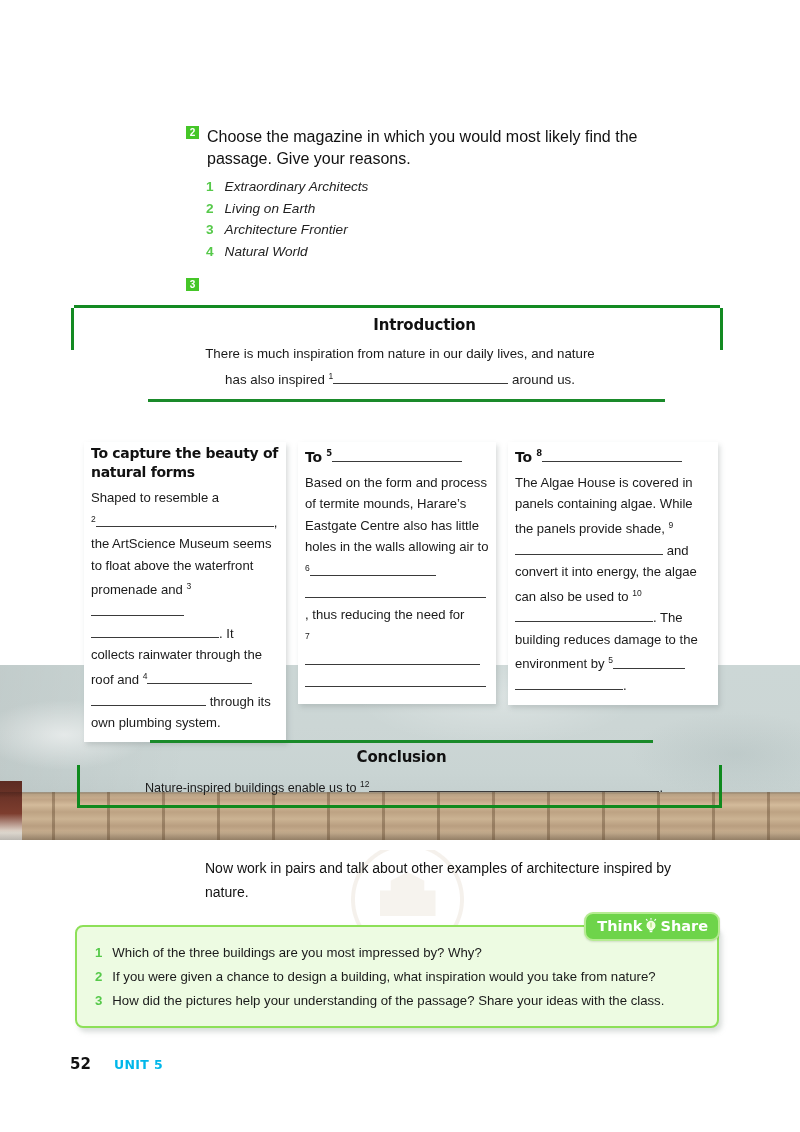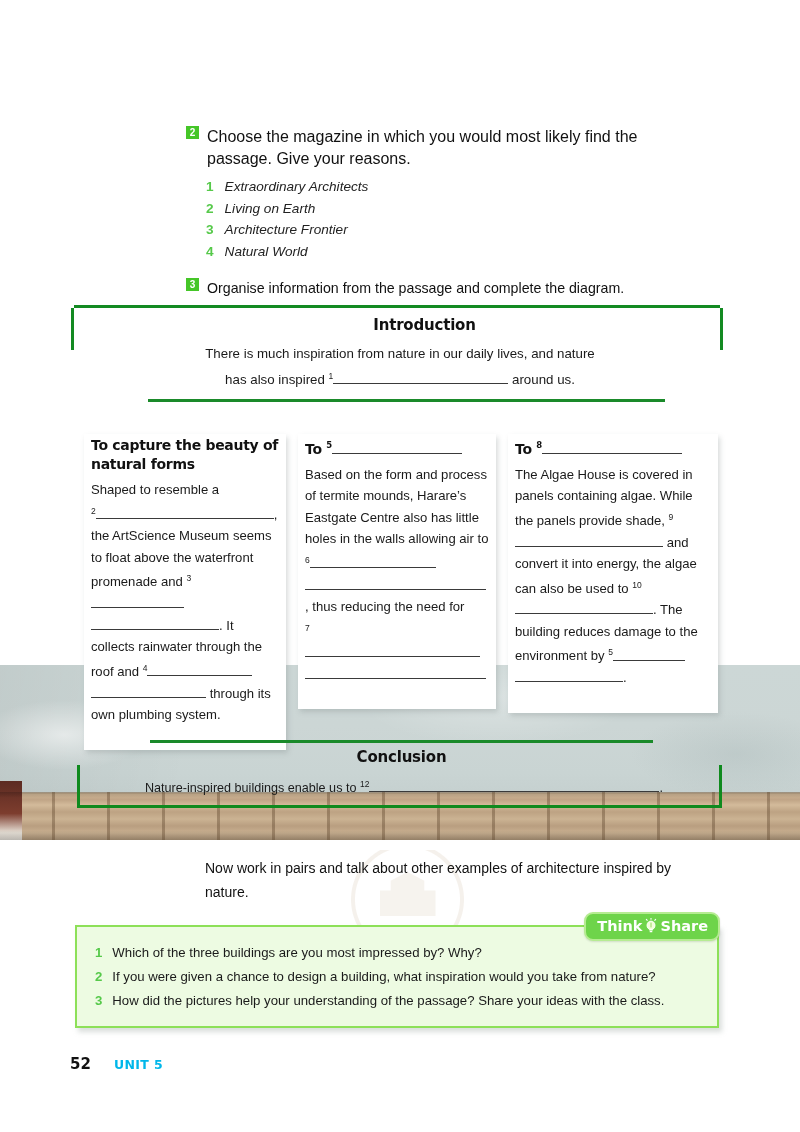--- a/index.html
+++ b/index.html
@@ -99,22 +99,23 @@
   .intro-text {
     position:absolute; left:150px; top:343px; width:500px;
     text-align:center; font-size:13.3px; line-height:22px; color:#1a1a1a;
   }
 
   .mainbody-rule { position:absolute; left:148px; top:399px; width:517px; height:3px; background:#1a8a2a; }
   .mainbody-title { position:absolute; left:148px; top:410px; width:517px;margin-top:40px; }
 
   .cols { position:absolute; left:84px; top:434px; width:634px; display:flex; gap:12px; align-items:flex-start; }
   .col {
-    background:#fff; width:202px; padding:2px 0 24px 0;
+    background:#fff; width:202px; padding:2px 0 8px 0;
     box-shadow: 2px 3px 5px rgba(120,130,130,.28);
+    margin-top: 8px;
   }
   .col.c1 { width:202px; }
   .col.c2 { width:198px; }
   .col.c3 { width:210px; }
   .col-inner { padding:0 7px; }
   .col h4 { font-family:"DejaVu Sans", sans-serif; font-size:14px; font-weight:700;
             line-height:19px; color:#111; margin-bottom:5px; letter-spacing:-.3px; }
   .col h4.to { font-size:14px; }
   .col p { font-size:13.1px; line-height:21.5px; color:#1a1a1a; }
   sup { font-size:8.5px; vertical-align:super; }
@@ -139,21 +140,21 @@
   .concl-text { position:absolute; left:145px; top:774px; width:530px;
                 font-size:12.6px; line-height:20px; color:#1a1a1a; }
 
   
   .pairs { position:absolute; left:205px; top:856px; width:500px;
            font-size:14px; line-height:24px; color:#111; }
 
   
   .ts-wrap { position:absolute; left:75px; top:925px; width:644px; }
   .ts-box {
-    position:relative; background:#edfbe2; border:2px solid #8de058; border-radius:0;
+    position:relative; background:#edfbe2; border:2px solid #8de058; border-radius:8px;
     padding:14px 16px 13px 18px; box-shadow:3px 4px 5px rgba(150,160,155,.35);
   }
   .ts-box ol { list-style:none; }
   .ts-box ol li { display:flex; gap:10px; font-size:13.2px; line-height:24px; color:#1a1a1a; }
   .ts-badge {
     position:absolute; right:-3px; top:-15px;
     background:#6ed44a; border:2px solid #b6ec92; border-radius:9px;
     padding:4px 10px 5px 11px; display:flex; align-items:center; gap:2px;
     color:#fff; font-size:14.5px; font-weight:700; font-family:"DejaVu Sans", sans-serif;
     box-shadow:0 1px 2px rgba(0,0,0,.12);
@@ -199,21 +200,20 @@
       </li>
       <li>
         <span class="num-green">4</span>
         <span class="t">Natural World</span>
       </li>
     </ol>
   </section>
 
   <section class="ex3">
     <span class="marker">3</span>
-    <span class="txt">Organise information from the passage and complete the diagram.</span>
   </section>
 
   <div class="diagram">
 
     <div class="intro-box"></div>
     <div class="intro-title sec-title">Introduction</div>
     <div class="intro-text">
       <span>There is much inspiration from nature in our daily lives, and nature</span><br>
       <span>has also inspired</span>
       <sup>1</sup><span class="bl" style="width:175px"></span>

